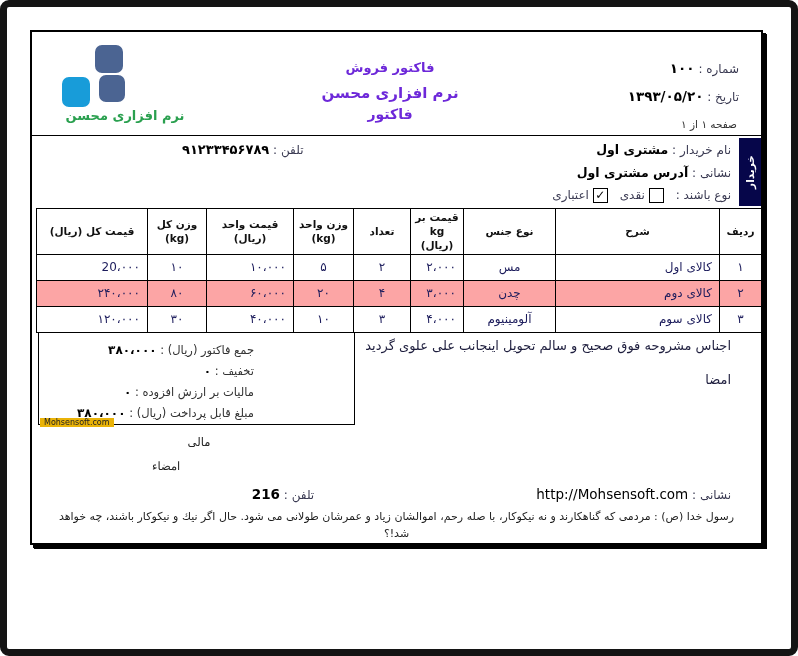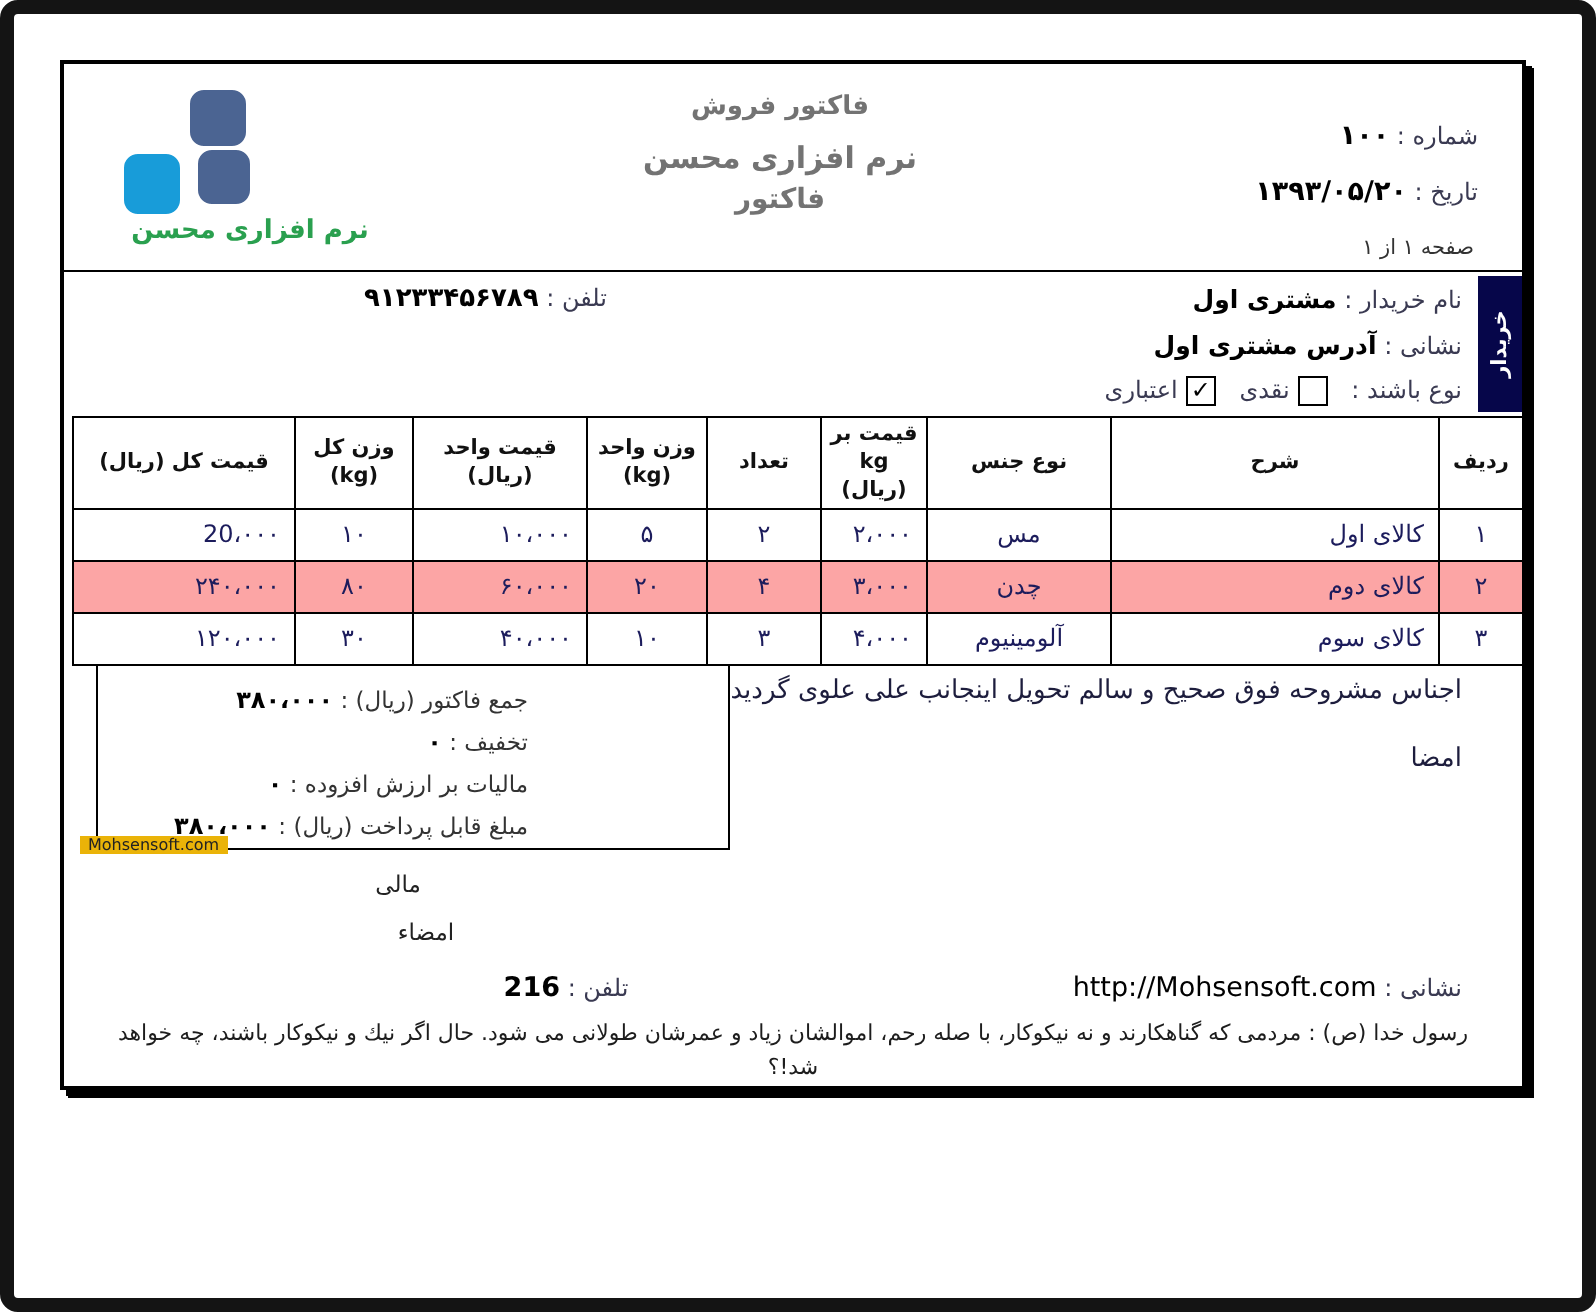--- a/index.html
+++ b/index.html
@@ -13,21 +13,21 @@
 
   
   .logo { position:absolute; left:26px; top:10px; width:150px; height:92px; }
   .sq { position:absolute; border:2px solid #fff; border-radius:9px; }
   .sq-top   { left:35px; top:1px;  width:32px; height:32px; background:#4b6492; z-index:2; }
   .sq-blue  { left:2px;  top:33px; width:32px; height:34px; background:#189cd9; z-index:1; }
   .sq-right { left:39px; top:31px; width:30px; height:31px; background:#4b6492; z-index:1; }
   .logo-text { position:absolute; left:-18px; top:66px; width:170px; text-align:center;
                color:#2aa04f; font-weight:bold; font-size:13px; direction:rtl; }
 
-  .title-block { position:absolute; left:258px; top:14px; width:200px; text-align:center; direction:rtl; color:#737373; }
+  .title-block { position:absolute; left:258px; top:28px; width:200px; text-align:center; direction:rtl; color:#6d28d9; }
   .title-line1 { font-size:13px; font-weight:bold; margin-bottom:9px; }
   .title-line2 { font-size:15px; font-weight:bold; margin-bottom:4px; }
   .title-line3 { font-size:14px; font-weight:bold; }
 
   .meta-block { position:absolute; right:22px; top:16px; direction:rtl; text-align:right; color:#3a3a52; }
   .meta-row { font-size:12px; margin-bottom:8px;margin-top:12px; }
   .meta-row b { color:#000; font-size:13.5px; }
   .page-info { position:absolute; right:24px; top:86px; font-size:10.5px; color:#333; direction:rtl; }
 
   .header-rule { position:absolute; left:0; top:103px; width:100%; border-top:1.5px solid #000; }
@@ -50,34 +50,34 @@
   .items { position:absolute; left:4px; top:176px; width:725px; border-collapse:collapse;
            direction:rtl; table-layout:fixed; }
   .items th, .items td { border:1.5px solid #000; overflow:hidden; }
   .items th { height:45px; font-size:10.5px; font-weight:bold; color:#111; text-align:center;
               vertical-align:middle; padding:1px 2px; line-height:1.35; }
   .items td { height:26px; font-size:12px; color:#1c1c5c; text-align:center; vertical-align:middle; padding:0 3px; }
   .items td.al-right { text-align:right; padding-right:7px; }
   .items tr.hl td { background:#fca5a5; }
 
   
-  .totals { position:absolute; left:16px; top:300px; width:317px; height:93px; border:1.5px solid #000;
+  .totals { position:absolute; left:6px; top:300px; width:317px; height:93px; border:1.5px solid #000;
             direction:rtl; padding:10px 100px 0 24px; }
   .totals .t-line { font-size:11.5px; color:#333; margin-bottom:7px; white-space:nowrap; }
   .totals .t-line b { color:#000; font-size:12px; }
   .watermark { position:absolute; left:8px; top:386px; z-index:2; background:#eab308; padding:0 4px;
                font-size:8px; color:#222; }
 
   .delivery-text { position:absolute; right:30px; top:306px; width:410px; direction:rtl;
                    text-align:right; font-size:13px; color:#1d1d3d; }
   .delivery-sign { position:absolute; right:30px; top:340px; direction:rtl; font-size:13px; color:#1d1d3d; }
 
   .finance-dept { position:absolute; left:117px; top:403px; width:100px; text-align:center;
                   font-size:11.5px; color:#222; direction:rtl; }
-  .finance-sign { position:absolute; left:131px; top:427px; width:100px; text-align:center;
+  .finance-sign { position:absolute; left:120px; top:427px; width:100px; text-align:left;
                   font-size:11.5px; color:#222; direction:rtl;font-family:Liberation Serif, serif; }
 
   
   .site-line { position:absolute; right:30px; top:454px; direction:rtl; font-size:12px; color:#3a3a52; }
   .site-line bdi { font-weight:normal; font-size:13.5px; color:#000; }
   .phone2-line { position:absolute; left:186px; top:454px; width:130px; text-align:center;
                  direction:rtl; font-size:12px; color:#3a3a52; }
   .phone2-line b { color:#000; font-size:13.5px; }
   .quote { position:absolute; left:22px; right:22px; top:476px; direction:rtl; text-align:center;
            font-size:11px; color:#1d1d1d; line-height:1.55; }

